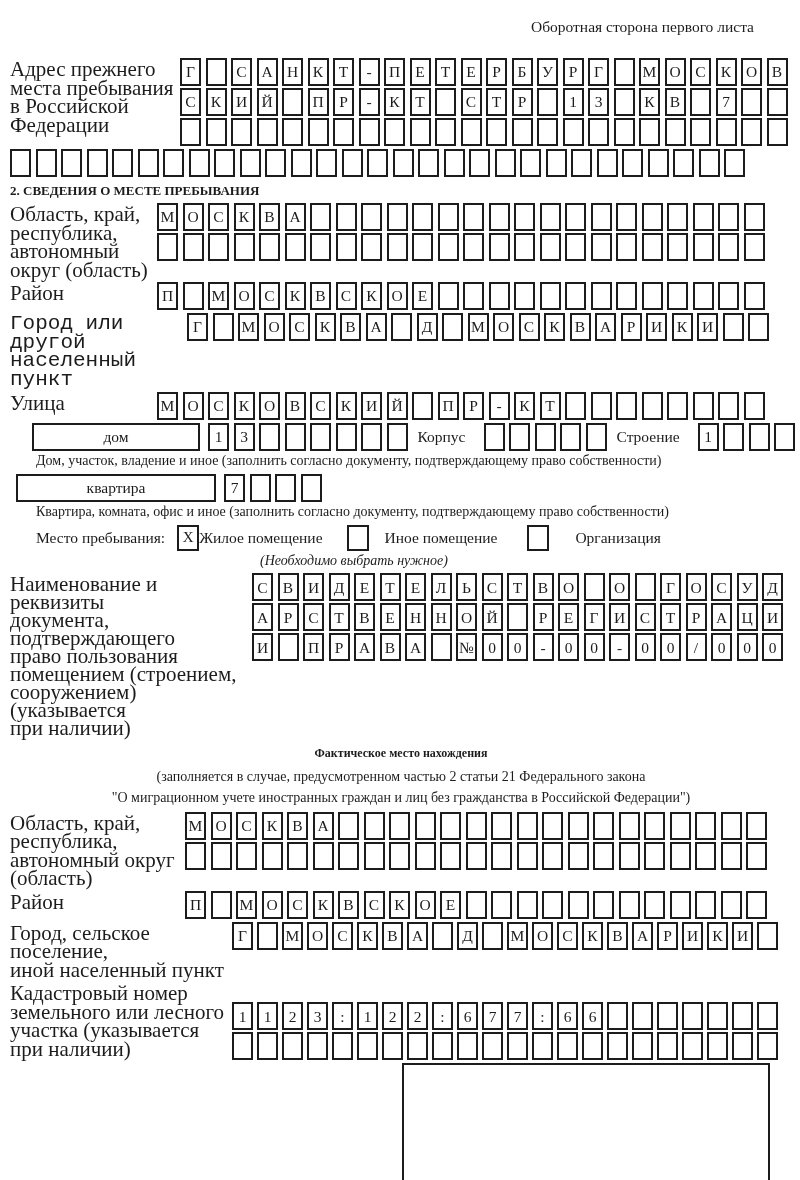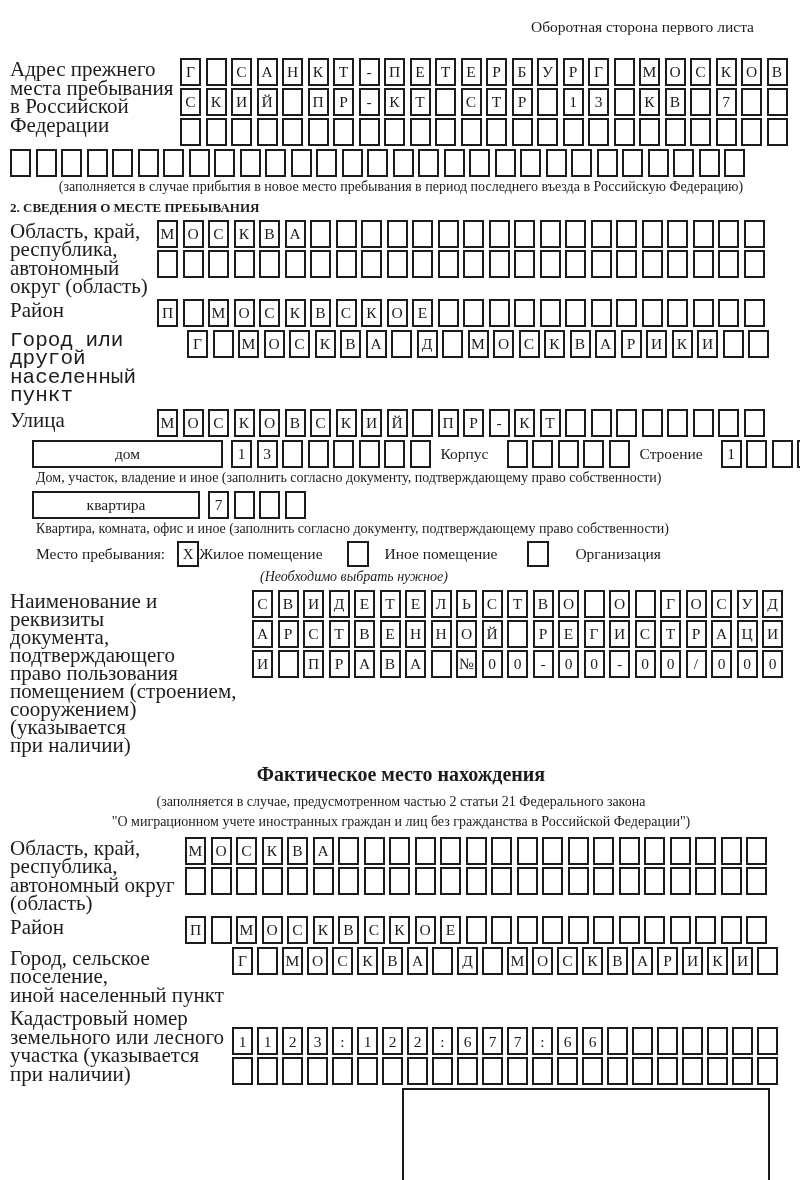--- a/index.html
+++ b/index.html
@@ -43,33 +43,33 @@
   .note { font-size: 14px; line-height: 1.2; }
   .center { text-align: center; }
   .indent { margin: 1px 0 4px 26px; }
   .s2-title { text-align: left; font-size: 13px; font-weight: bold; margin: 4px 0 4px 0; font-family: Liberation Serif, serif; }
   .house-row, .apt-row { display: flex; align-items: center; margin: 1px 0 2px 0; }
   .widebox {
     border: 2px solid #1c1c1c; height: 28px; flex: none;
     display: flex; align-items: center; justify-content: center;
     font-size: 15.5px;
   }
-  .widebox.house { width: 191px; margin-left: 22px; }
-  .widebox.apt   { width: 168px; margin-left: 22px; }
+  .widebox.house { width: 168px; margin-left: 22px; }
+  .widebox.apt   { width: 200px; margin-left: 6px; }
   .inline-lab { font-size: 15.5px; margin: 0 10px; }
   .house-row .cellrow { margin-left: 8px; }
   .stay-row { display: flex; align-items: center; font-size: 15.5px; margin: 3px 0 2px 26px; }
   .cb {
     flex: none; width: 22px; height: 26px; border: 2px solid #1c1c1c;
     display: flex; align-items: center; justify-content: center;
     font-size: 15px;
   }
   .stay-note { margin: 0 0 4px 250px; font-style: italic; }
   .doc-field { margin-top: 2px; }
-  .f-title { text-align: center; font-size: 20px; font-weight: bold; margin: 6px 0 6px 0; }
+  .f-title { text-align: center; font-size: 12px; font-weight: bold; margin: 6px 0 6px 0; }
   .f-note { line-height: 1.45; }
   .confirm { margin-top: auto; }
   .stamp-box {
     width: 368px; height: 172px;
     border: 2px solid #1c1c1c;
     margin-left: 392px;
   }
   .stamp-caption {
     width: 392px; margin-left: 380px; margin-top: 6px;
     text-align: center; font-size: 14.5px; line-height: 1.5;
@@ -191,21 +191,20 @@
       <span class="cell"></span>
       <span class="cell"></span>
       <span class="cell"></span>
       <span class="cell"></span>
       <span class="cell"></span>
       <span class="cell"></span>
       <span class="cell"></span>
       <span class="cell"></span>
       <span class="cell"></span>
     </div>
-  <div class="note center">(заполняется в случае прибытия в новое место пребывания в период последнего въезда в Российскую Федерацию)</div>
 </section>
 
 <div class="s2-title">2. СВЕДЕНИЯ О МЕСТЕ ПРЕБЫВАНИЯ</div>
 
 <section>
   <div class="field">
     <div class="flabel w-s2">Область, край,
 республика,
 автономный
 округ (область)</div>

